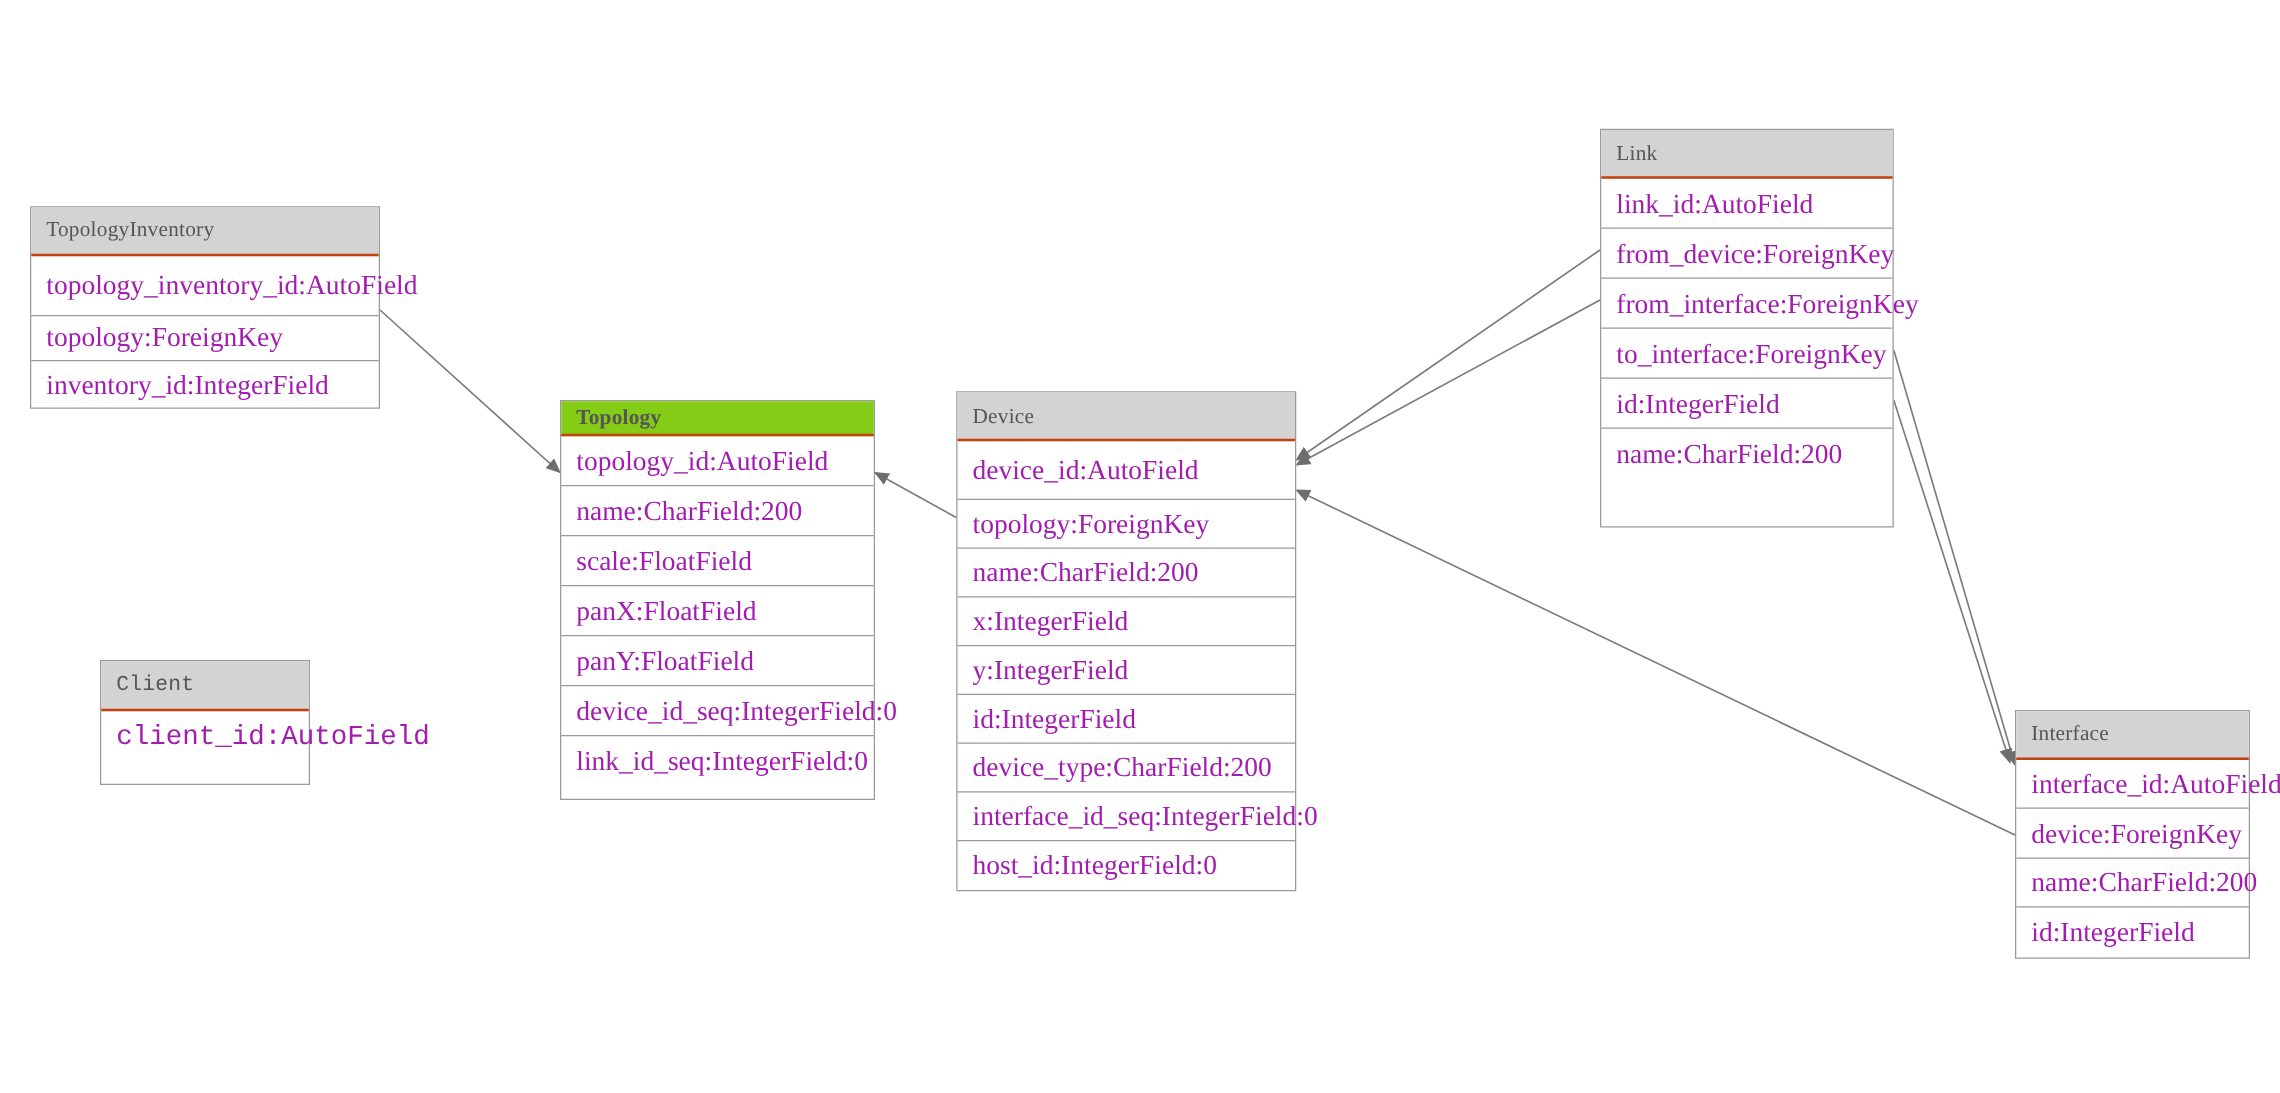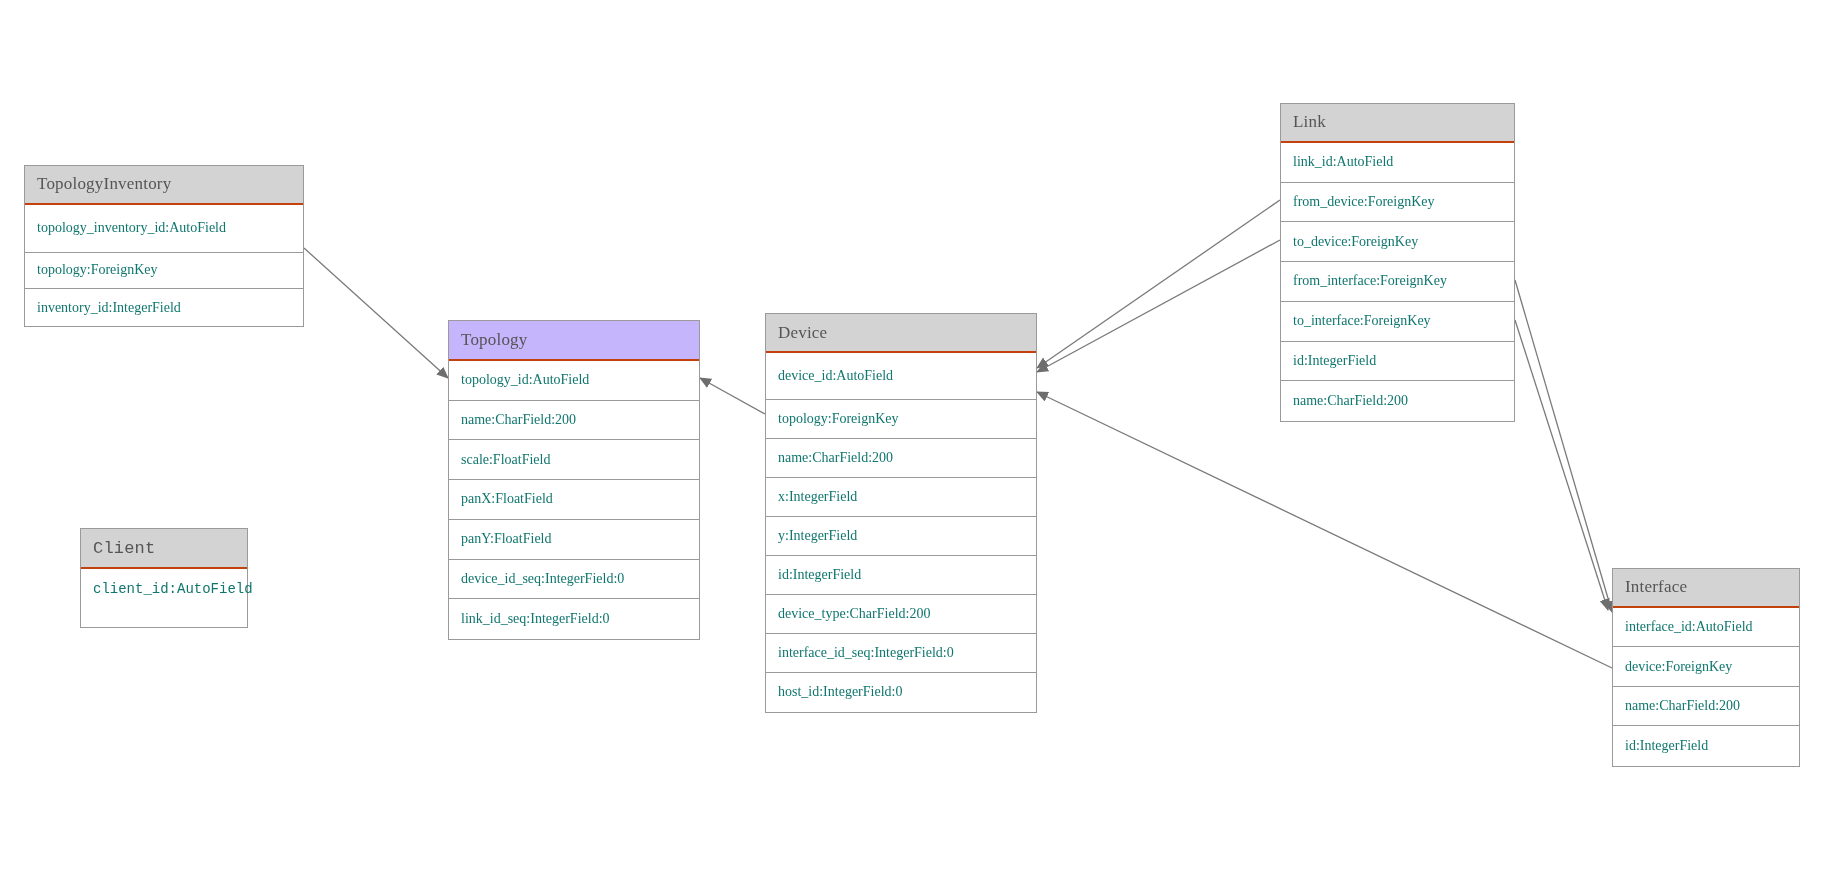--- a/index.html
+++ b/index.html
@@ -28,22 +28,22 @@
     padding:0 12px;
     font-size:17px;
     color:#555555;
     letter-spacing:.2px;
     white-space:nowrap;
   }
   .entity-field{
     box-sizing:border-box;
     display:flex;align-items:center;
     padding:0 12px;
-    font-size:14px;
-    color:#0f766e;
+    font-size:22px;
+    color:#a21caf;
     border-bottom:1px solid #9a9a9a;
     white-space:nowrap;
   }
   .entity-field:last-child{border-bottom:none;}
 </style>
 </head>
 <body>
 
 <div id="canvas">
 
@@ -65,21 +65,21 @@
       </g>
   </svg>
 
 <div class="entity" style="left: 24px; top: 165px; width: 280px; height: 162px;">
       <div class="entity-header" style="height: 42px; background: rgb(211, 211, 211);">TopologyInventory</div>
       <div class="entity-field" style="height: 52px;">topology_inventory_id:AutoField</div>
       <div class="entity-field" style="height: 40px;">topology:ForeignKey</div>
       <div class="entity-field" style="height: 40px;">inventory_id:IntegerField</div>
     </div>
     <div class="entity" style="left: 448px; top: 320px; width: 252px; height: 320px;">
-      <div class="entity-header" style="height: 40px; background: #c4b5fd;">Topology</div>
+      <div class="entity-header" style="height: 28px; background: #84cc16; font-weight: bold;">Topology</div>
       <div class="entity-field" style="height: 40px;">topology_id:AutoField</div>
       <div class="entity-field" style="height: 40px;">name:CharField:200</div>
       <div class="entity-field" style="height: 40px;">scale:FloatField</div>
       <div class="entity-field" style="height: 40px;">panX:FloatField</div>
       <div class="entity-field" style="height: 40px;">panY:FloatField</div>
       <div class="entity-field" style="height: 40px;">device_id_seq:IntegerField:0</div>
       <div class="entity-field" style="height: 40px;">link_id_seq:IntegerField:0</div>
     </div>
     <div class="entity" style="left: 765px; top: 313px; width: 272px; height: 400px;">
       <div class="entity-header" style="height: 40px; background: rgb(211, 211, 211);">Device</div>
@@ -90,21 +90,20 @@
       <div class="entity-field" style="height: 40px;">y:IntegerField</div>
       <div class="entity-field" style="height: 40px;">id:IntegerField</div>
       <div class="entity-field" style="height: 40px;">device_type:CharField:200</div>
       <div class="entity-field" style="height: 40px;">interface_id_seq:IntegerField:0</div>
       <div class="entity-field" style="height: 40px;">host_id:IntegerField:0</div>
     </div>
     <div class="entity" style="left: 1280px; top: 103px; width: 235px; height: 319px;">
       <div class="entity-header" style="height: 39px; background: rgb(211, 211, 211);">Link</div>
       <div class="entity-field" style="height: 40px;">link_id:AutoField</div>
       <div class="entity-field" style="height: 40px;">from_device:ForeignKey</div>
-      <div class="entity-field" style="height: 40px;">to_device:ForeignKey</div>
       <div class="entity-field" style="height: 40px;">from_interface:ForeignKey</div>
       <div class="entity-field" style="height: 40px;">to_interface:ForeignKey</div>
       <div class="entity-field" style="height: 40px;">id:IntegerField</div>
       <div class="entity-field" style="height: 40px;">name:CharField:200</div>
     </div>
     <div class="entity" style="left: 1612px; top: 568px; width: 188px; height: 199px;">
       <div class="entity-header" style="height: 39px; background: rgb(211, 211, 211);">Interface</div>
       <div class="entity-field" style="height: 40px;">interface_id:AutoField</div>
       <div class="entity-field" style="height: 40px;">device:ForeignKey</div>
       <div class="entity-field" style="height: 40px;">name:CharField:200</div>

